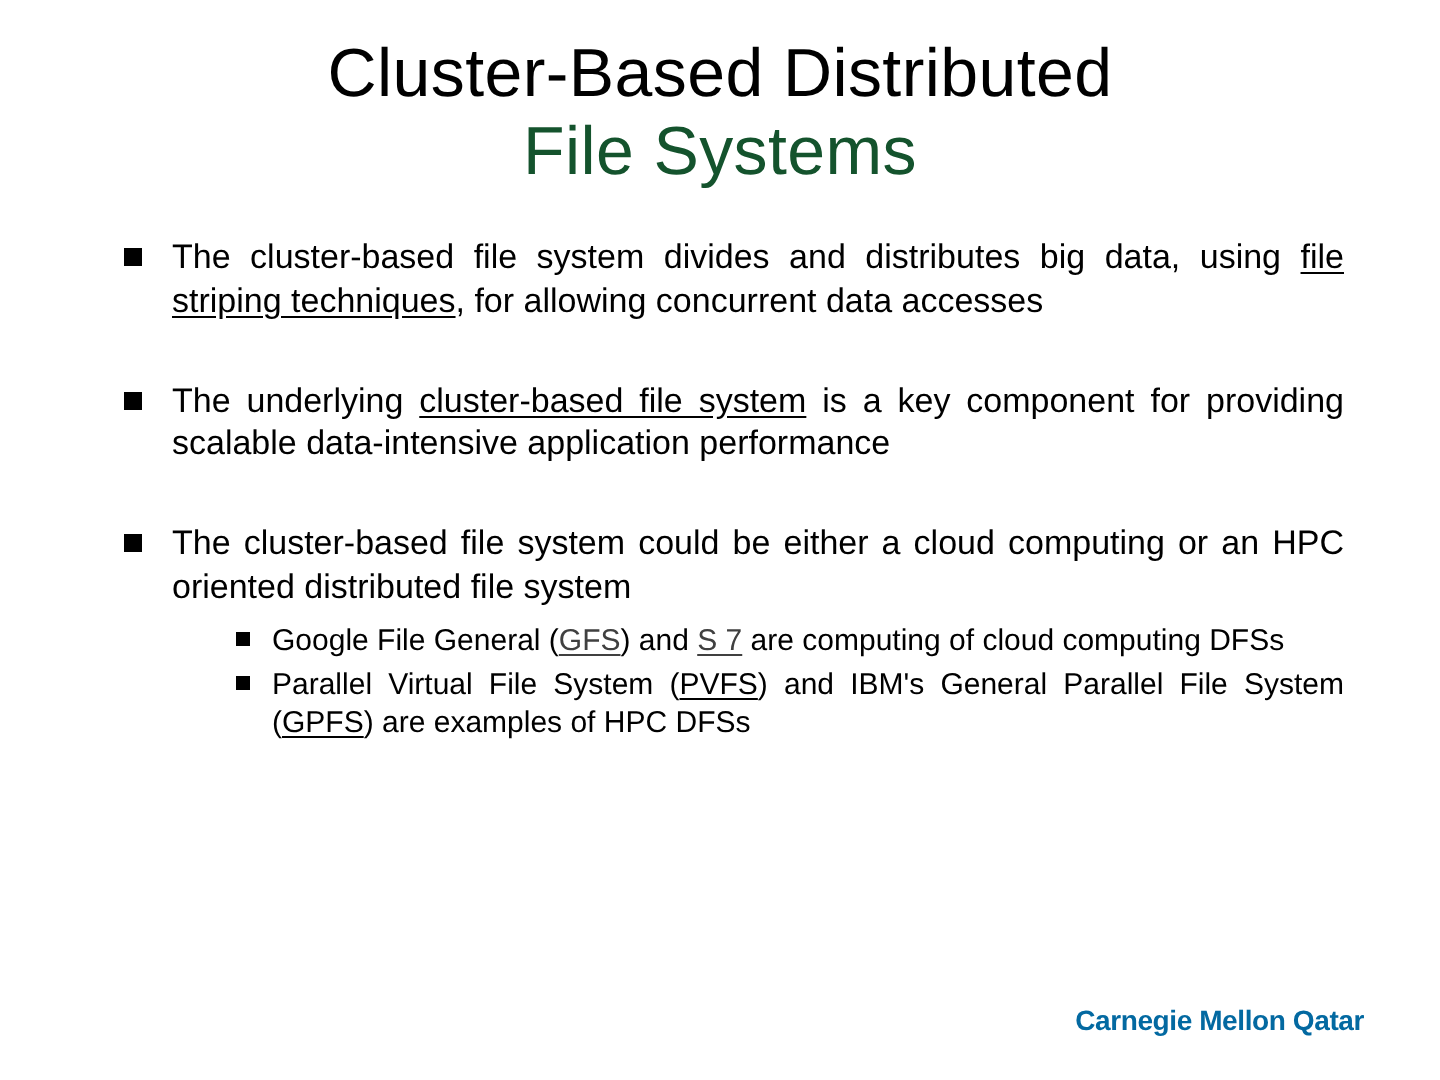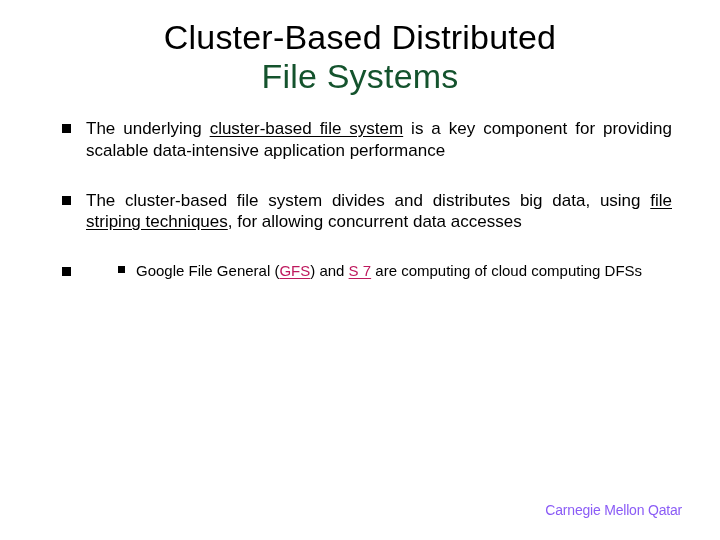--- a/index.html
+++ b/index.html
@@ -43,21 +43,21 @@
   ul.top > li::before {
     content: "";
     position: absolute;
     left: 2px;
     top: 6px;
     width: 9px;
     height: 9px;
     background: #000;
   }
   .u { text-decoration: underline; text-underline-offset: 2px; }
-  .blue { color: #be185d; }
+  .blue { color: #404040; }
   ul.sub {
     list-style: none;
     padding-left: 30px;
     margin-top: 6px;
   }
   ul.sub > li {
     position: relative;
     padding-left: 20px;
     font-size: 15px;
     line-height: 1.28;
@@ -81,49 +81,53 @@
     line-height: 1.05;
   }
   .logo .arabic {
     font-size: 11px;
     color: #222;
     letter-spacing: -0.3px;
     direction: rtl;
   }
   .logo .cmq {
     font-size: 14px;
-    color: #8b5cf6;
-    font-weight: normal;
+    color: #0369a1;
+    font-weight: bold;
     letter-spacing: -0.2px;
   }
 </style>
 </head>
 <body>
 
 <div class="slide">
 
   <h1 class="title">
     <span>Cluster-Based Distributed</span><br>
     <span class="accent">File Systems</span>
   </h1>
 
   <ul class="top">
 
     <li>
+      <span>The cluster-based file system divides and distributes big data, using </span><span class="u">file striping techniques</span><span>, for allowing concurrent data accesses</span>
+    </li>
+
+    <li>
       <span>The underlying </span><span class="u">cluster-based file system</span><span> is a key component for providing scalable data-intensive application performance</span>
     </li>
 
     <li>
-      <span>The cluster-based file system divides and distributes big data, using </span><span class="u">file striping techniques</span><span>, for allowing concurrent data accesses</span>
-    </li>
-
-    <li>
+      <span>The cluster-based file system could be either a cloud computing or an HPC oriented distributed file system</span>
       <ul class="sub">
         <li>
           <span>Google File General (</span><span class="u blue">GFS</span><span>) and </span><span class="u blue">S 7</span><span> are computing of cloud computing DFSs</span>
+        </li>
+        <li>
+          <span>Parallel Virtual File System (</span><span class="u">PVFS</span><span>) and IBM's General Parallel File System (</span><span class="u">GPFS</span><span>) are examples of HPC DFSs</span>
         </li>
       </ul>
     </li>
 
   </ul>
 
   <div class="logo">
     <div class="cmq">Carnegie Mellon Qatar</div>
   </div>
 

